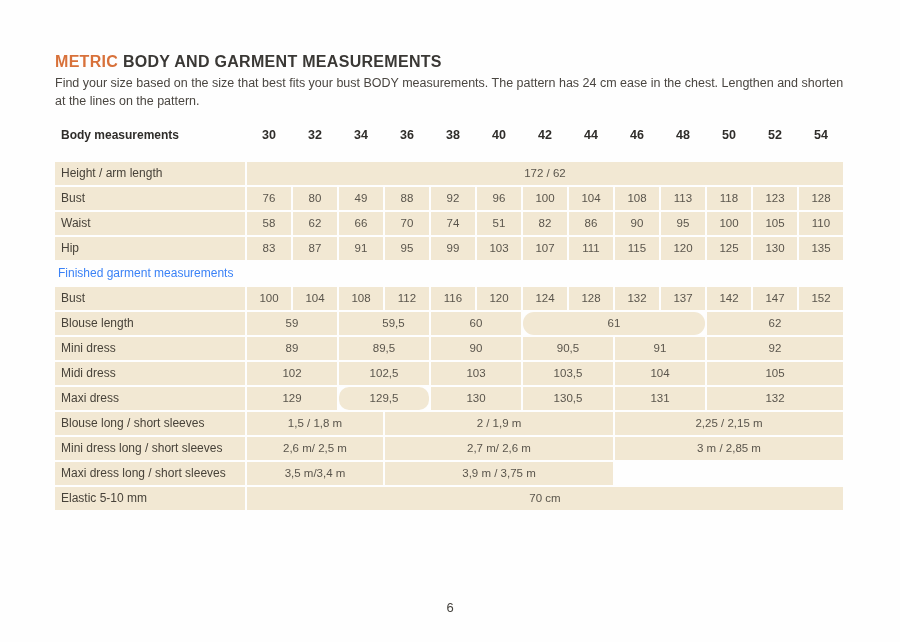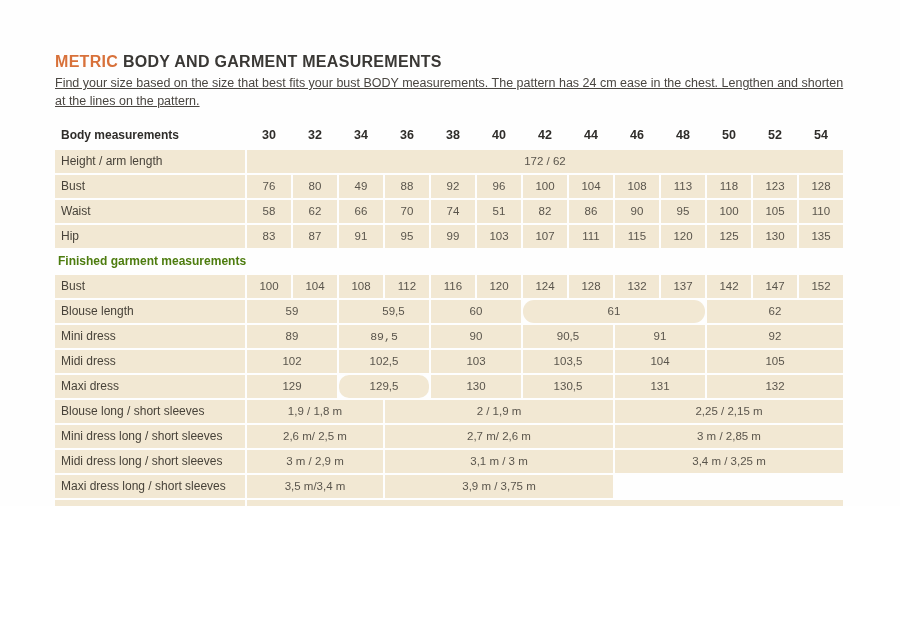--- a/index.html
+++ b/index.html
@@ -4,21 +4,21 @@
 <style>
   html, body {
     margin: 0;
     padding: 0;
     background: #ffffff;
     font-family: "Liberation Sans", "DejaVu Sans", sans-serif;
   }
   .page {
     position: relative;
     width: 900px;
-    height: 506px;
+    height: 642px;
     background: #fefefe;
     overflow: hidden;
   }
   .content {
     position: absolute;
     left: 55px;
     top: 53px;
     width: 790px;
   }
   .title {
@@ -29,31 +29,30 @@
     margin: 0 0 4px 0;
     white-space: nowrap;
   }
   .title .accent { color: #d8713a; }
   .intro {
     font-size: 12.5px;
     line-height: 1.42;
     color: #4a4641;
     margin: 0 0 13px 0;
     width: 790px;
-    text-decoration: underline;
   }
   .table-wrap { width: 788px; }
   .grid-row {
     display: grid;
     grid-template-columns: 190px repeat(13, 1fr);
     gap: 2px;
     height: 23px;
     margin-bottom: 2px;
   }
-  .header-row { margin-top: 2px; margin-bottom: 3px; }
+  .header-row { margin-top: 2px; margin-bottom: 15px; }
   .row-label {
     display: flex;
     align-items: center;
     padding-left: 6px;
     font-size: 12px;
     color: #474239;
     background: #f2e8d3;
     overflow: hidden;
     white-space: nowrap;
   }
@@ -79,22 +78,22 @@
     font-size: 12.5px;
     color: #2f2d2a;
   }
   .section-row {
     display: flex;
     align-items: center;
     height: 23px;
     margin-bottom: 2px;
     padding-left: 3px;
     font-size: 12px;
-    font-weight: 700;
-    color: #4d7c0f;
+    font-weight: 400;
+    color: #3b82f6;
     background: transparent;
   }
   .page-number {
     position: absolute;
     left: 0;
     right: 0;
     top: 600px;
     text-align: center;
     font-size: 13px;
     color: #44413c;
@@ -197,21 +196,21 @@
           <div class="row-label">Blouse length</div>
           <div class="cell" style="grid-column: span 2;">59</div>
           <div class="cell" style="grid-column: span 2; padding-left: 19px;">59,5</div>
           <div class="cell" style="grid-column: span 2;">60</div>
           <div class="cell" style="grid-column: span 4; border-radius: 11px;">61</div>
           <div class="cell" style="grid-column: span 3;">62</div>
         </div>
         <div class="grid-row data-row">
           <div class="row-label">Mini dress</div>
           <div class="cell" style="grid-column: span 2;">89</div>
-          <div class="cell" style="grid-column: span 2; font-family: Liberation Mono, monospace;">89,5</div>
+          <div class="cell" style="grid-column: span 2;">89,5</div>
           <div class="cell" style="grid-column: span 2;">90</div>
           <div class="cell" style="grid-column: span 2;">90,5</div>
           <div class="cell" style="grid-column: span 2;">91</div>
           <div class="cell" style="grid-column: span 3;">92</div>
         </div>
         <div class="grid-row data-row">
           <div class="row-label">Midi dress</div>
           <div class="cell" style="grid-column: span 2;">102</div>
           <div class="cell" style="grid-column: span 2;">102,5</div>
           <div class="cell" style="grid-column: span 2;">103</div>
@@ -223,35 +222,29 @@
           <div class="row-label">Maxi dress</div>
           <div class="cell" style="grid-column: span 2;">129</div>
           <div class="cell" style="grid-column: span 2; border-radius: 10px;">129,5</div>
           <div class="cell" style="grid-column: span 2;">130</div>
           <div class="cell" style="grid-column: span 2;">130,5</div>
           <div class="cell" style="grid-column: span 2;">131</div>
           <div class="cell" style="grid-column: span 3;">132</div>
         </div>
         <div class="grid-row data-row">
           <div class="row-label">Blouse long / short sleeves</div>
-          <div class="cell" style="grid-column: span 3;">1,9 / 1,8 m</div>
+          <div class="cell" style="grid-column: span 3;">1,5 / 1,8 m</div>
           <div class="cell" style="grid-column: span 5;">2 / 1,9 m</div>
           <div class="cell" style="grid-column: span 5;">2,25 / 2,15 m</div>
         </div>
         <div class="grid-row data-row">
           <div class="row-label">Mini dress long / short sleeves</div>
           <div class="cell" style="grid-column: span 3;">2,6 m/ 2,5 m</div>
           <div class="cell" style="grid-column: span 5;">2,7 m/ 2,6 m</div>
           <div class="cell" style="grid-column: span 5;">3 m / 2,85 m</div>
-        </div>
-        <div class="grid-row data-row">
-          <div class="row-label">Midi dress long / short sleeves</div>
-          <div class="cell" style="grid-column: span 3;">3 m / 2,9 m</div>
-          <div class="cell" style="grid-column: span 5;">3,1 m / 3 m</div>
-          <div class="cell" style="grid-column: span 5;">3,4 m / 3,25 m</div>
         </div>
         <div class="grid-row data-row">
           <div class="row-label">Maxi dress long / short sleeves</div>
           <div class="cell" style="grid-column: span 3;">3,5 m/3,4 m</div>
           <div class="cell" style="grid-column: span 5;">3,9 m / 3,75 m</div>
         </div>
         <div class="grid-row data-row">
           <div class="row-label">Elastic 5-10 mm</div>
           <div class="cell" style="grid-column: span 13;">70 cm</div>
         </div>

